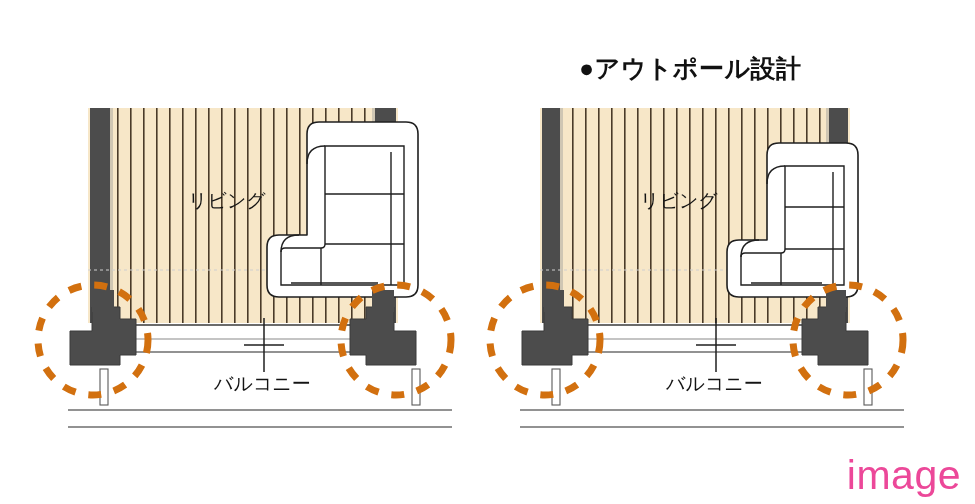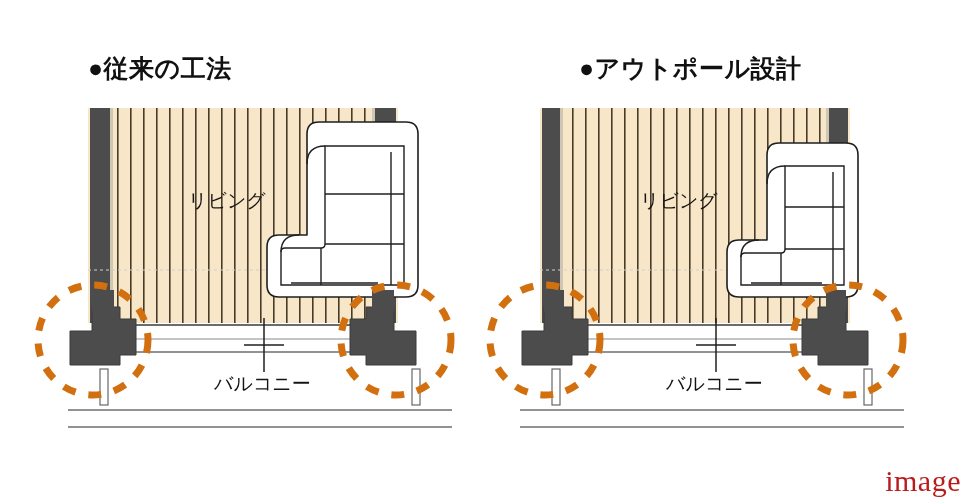--- a/index.html
+++ b/index.html
@@ -35,23 +35,23 @@
 
   .svg-layer {
     position: absolute;
     left: 0;
     top: 0;
   }
   .caption-image {
     position: absolute;
     right: 14px;
     bottom: 8px;
-    font-family: Liberation Serif, serif;
-    font-size: 30px;
-    color: #b91c1c;
+    font-family: Liberation Sans, sans-serif;
+    font-size: 41px;
+    color: #ec4899;
     letter-spacing: 0.5px;
     line-height: 1;
   }
   .room-label {
     font-family: "Liberation Sans", "DejaVu Sans", sans-serif;
     font-size: 19px;
     font-weight: 500;
     fill: #141414;
   }
   .balcony-label {
@@ -59,21 +59,20 @@
     font-size: 19px;
     font-weight: 500;
     fill: #141414;
   }
 </style>
 </head>
 <body>
 
 <div id="stage">
 
-  <div class="panel-title" id="title-left">●従来の工法</div>
 
   <div class="panel-title" id="title-right">●アウトポール設計</div>
 
   <svg class="svg-layer" width="975" height="504" viewBox="0 0 975 504">
     <defs>
 
       <pattern id="floorPlanks" width="13" height="10" patternUnits="userSpaceOnUse">
         <rect x="0" y="0" width="13" height="10" fill="#f7e7c8"></rect>
         <rect x="0" y="0" width="1.6" height="10" fill="#4a3a28"></rect>
       </pattern>

